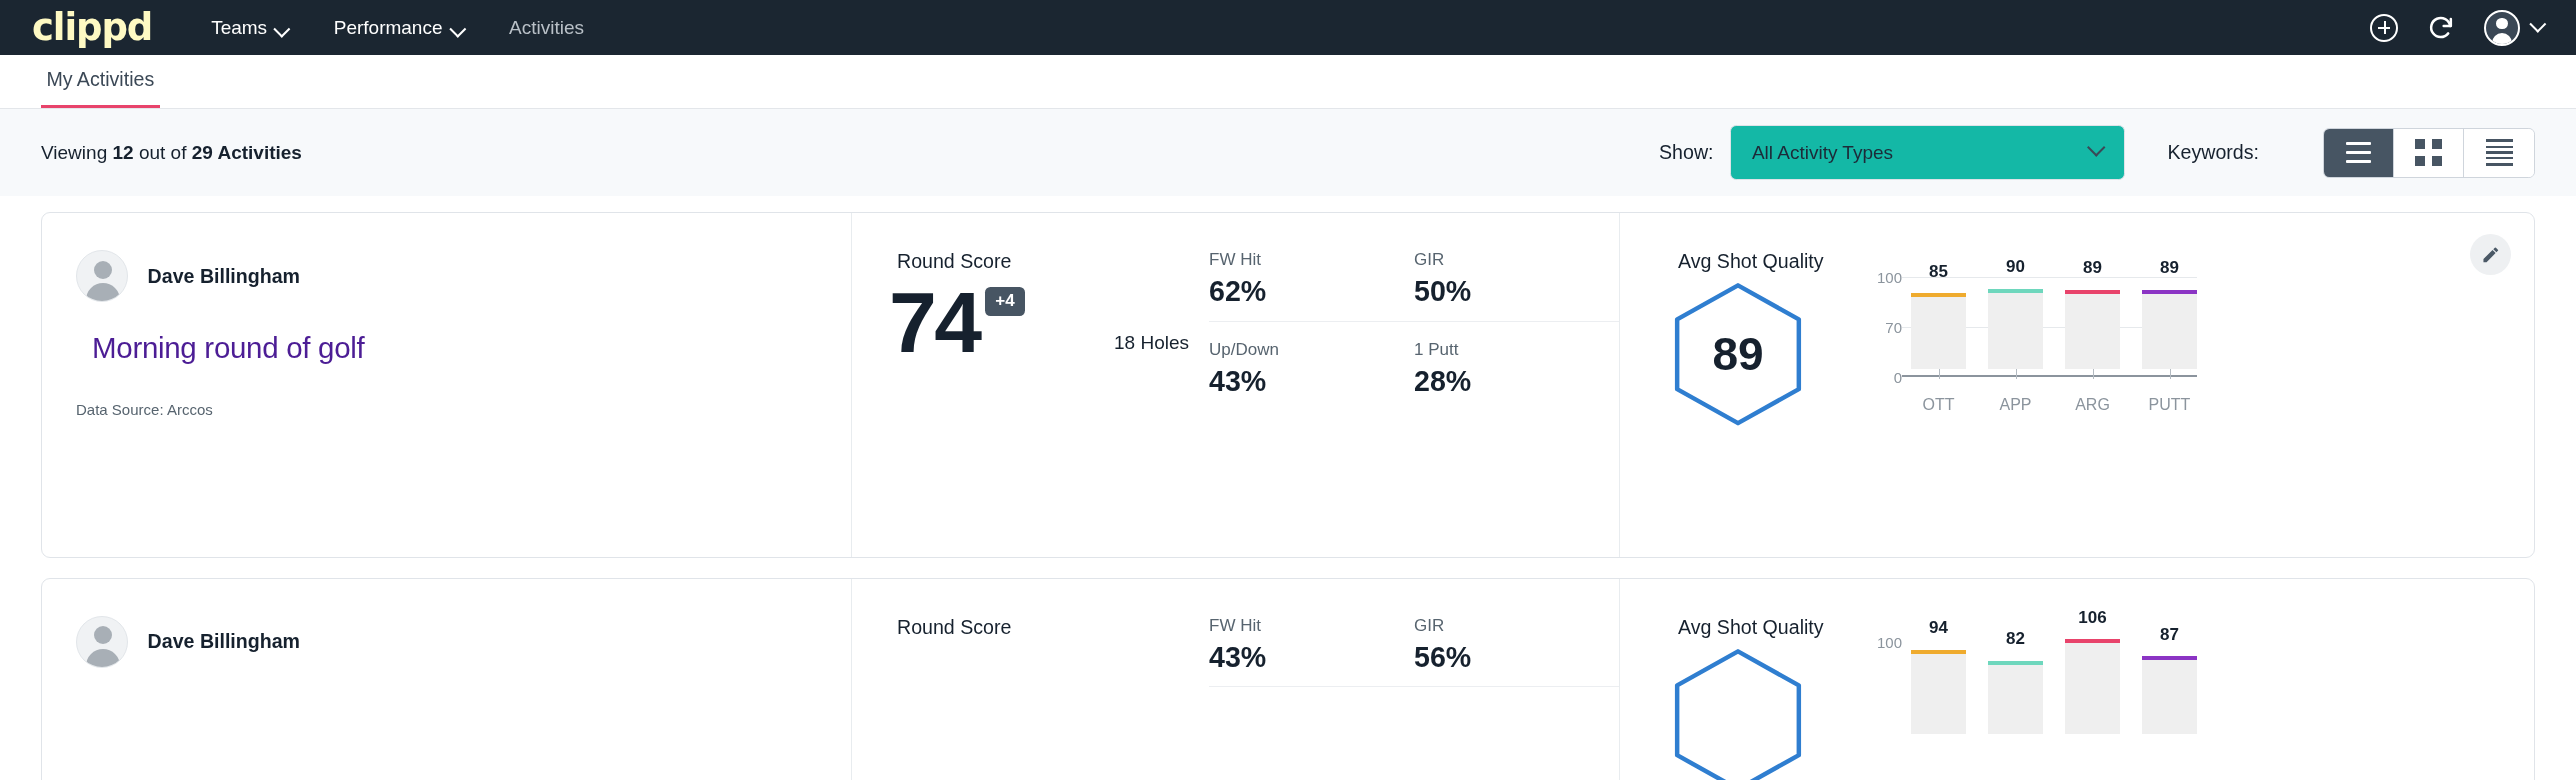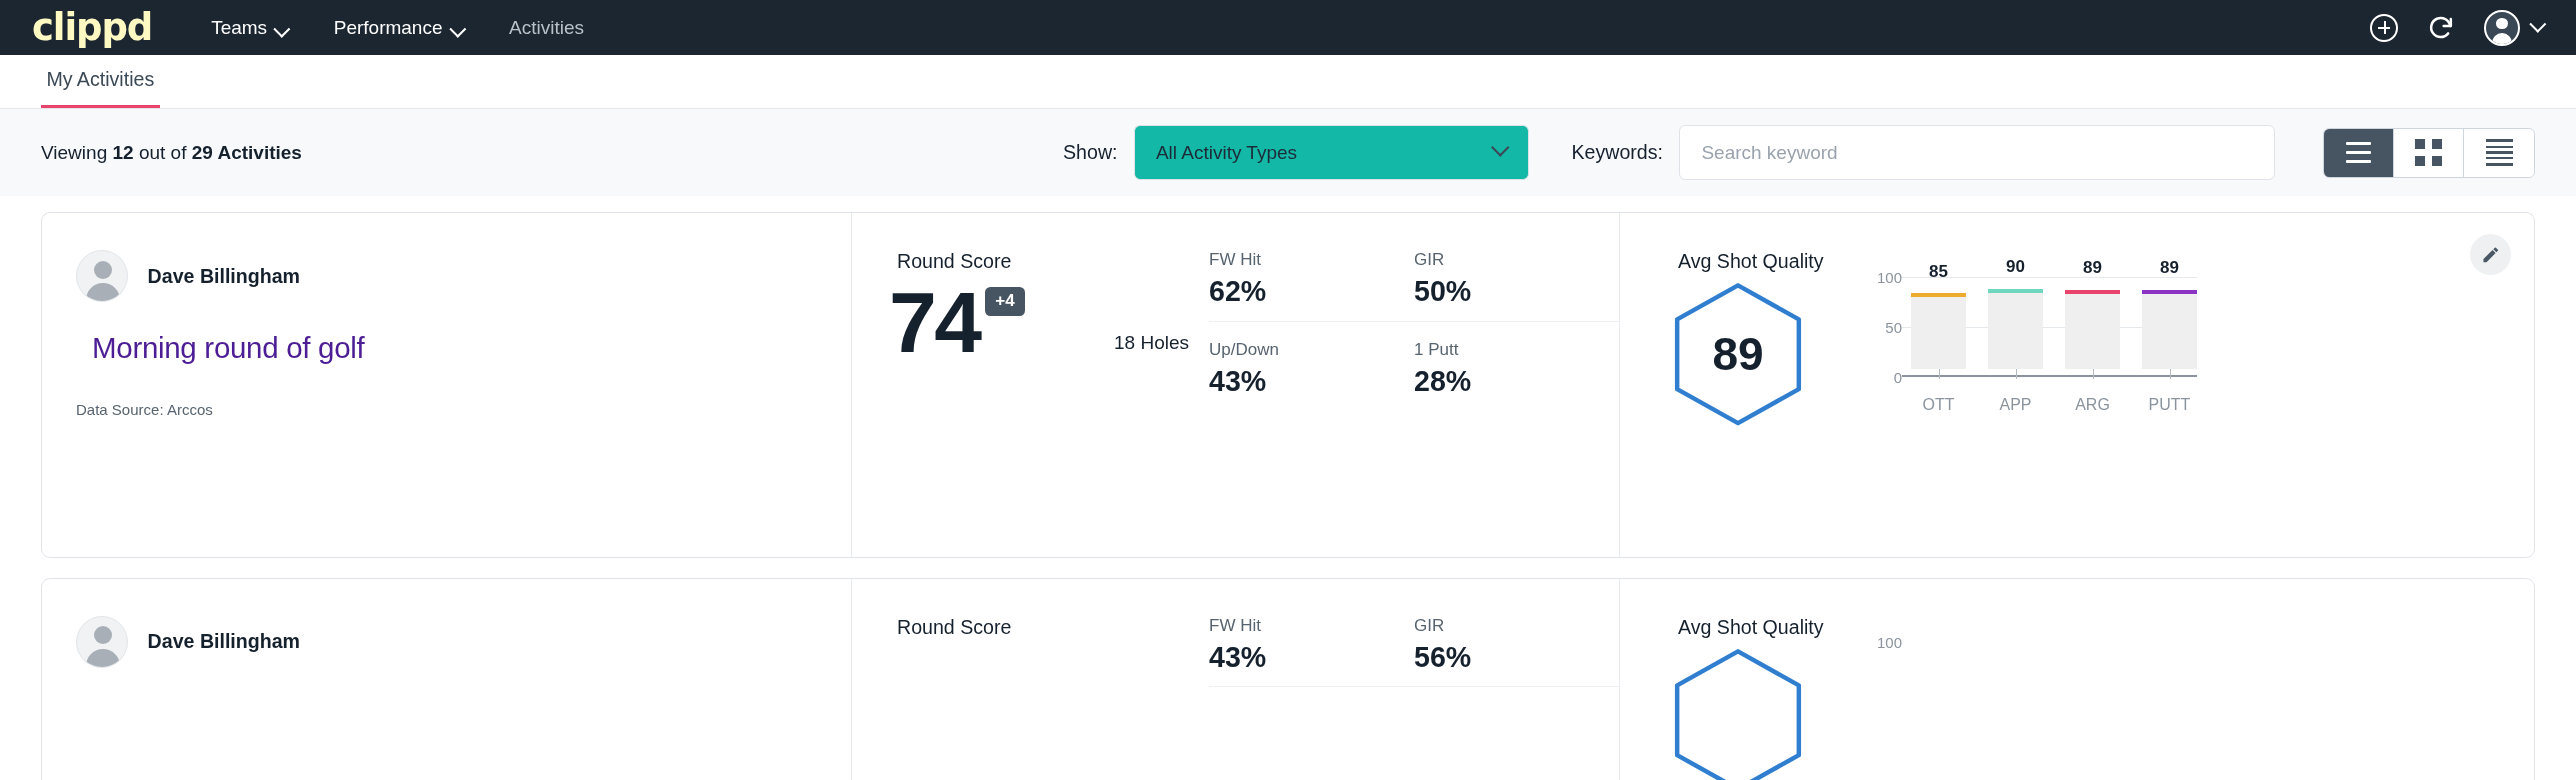--- a/index.html
+++ b/index.html
@@ -324,21 +324,20 @@
   </div>
 
   <div class="filter-mid">
     <div class="lbl">Show:</div>
     <div class="select">
       <span>All Activity Types</span>
       <span class="sel-chev"></span>
     </div>
 
     <div class="lbl">Keywords:</div>
-    <input class="search" type="text" placeholder="Search keyword" style="">
 
     <div class="viewtoggle">
       <div class="vt-btn active">
         <span class="bars">
             <span></span>
             <span></span>
             <span></span>
           </span>
       </div>
       <div class="vt-btn">
@@ -413,21 +412,21 @@
         <div class="hex">
           <svg viewBox="0 0 152 166">
             <polygon points="76,6 144,44 144,122 76,160 8,122 8,44" fill="#ffffff" stroke="#2f7ed0" stroke-width="5" stroke-linejoin="round"></polygon>
           </svg>
           <div class="hexval">89</div>
         </div>
 
         <div class="plot">
           <div class="yax">
             <span style="top:0px">100</span>
-            <span style="top:50px">50</span>
+            <span style="top:50px">70</span>
             <span style="top:100px">0</span>
           </div>
           <div class="bars-area">
             <div class="gl" style="top:0px"></div>
             <div class="gl" style="top:50px"></div>
             <div class="axisline"></div>
             <div class="bargroup">
               <div class="bcol">
                 <div class="blabel" style="bottom:87px">85</div>
                 <div class="bar" style="height:76px;border-top-color:#efab2e"></div>
@@ -506,19 +505,39 @@
           <svg viewBox="0 0 152 166">
             <polygon points="76,6 144,44 144,122 76,160 8,122 8,44" fill="#ffffff" stroke="#2f7ed0" stroke-width="5" stroke-linejoin="round"></polygon>
           </svg>
           <div class="hexval"></div>
         </div>
 
         <div class="plot">
           <div class="yax">
             <span style="top:0px">100</span>
           </div>
+          <div class="bars-area">
+            <div class="bargroup">
+              <div class="bcol">
+                <div class="blabel" style="bottom:96px">94</div>
+                <div class="bar" style="height:84px;border-top-color:#efab2e"></div>
+              </div>
+              <div class="bcol">
+                <div class="blabel" style="bottom:85px">82</div>
+                <div class="bar" style="height:73px;border-top-color:#6ed7bd"></div>
+              </div>
+              <div class="bcol">
+                <div class="blabel" style="bottom:106px">106</div>
+                <div class="bar" style="height:95px;border-top-color:#e8436b"></div>
+              </div>
+              <div class="bcol">
+                <div class="blabel" style="bottom:89px">87</div>
+                <div class="bar" style="height:78px;border-top-color:#8b34c4"></div>
+              </div>
+            </div>
+          </div>
         </div>
       </div>
     </div>
   </div>
 
 </div>
 
 
 </body></html>

